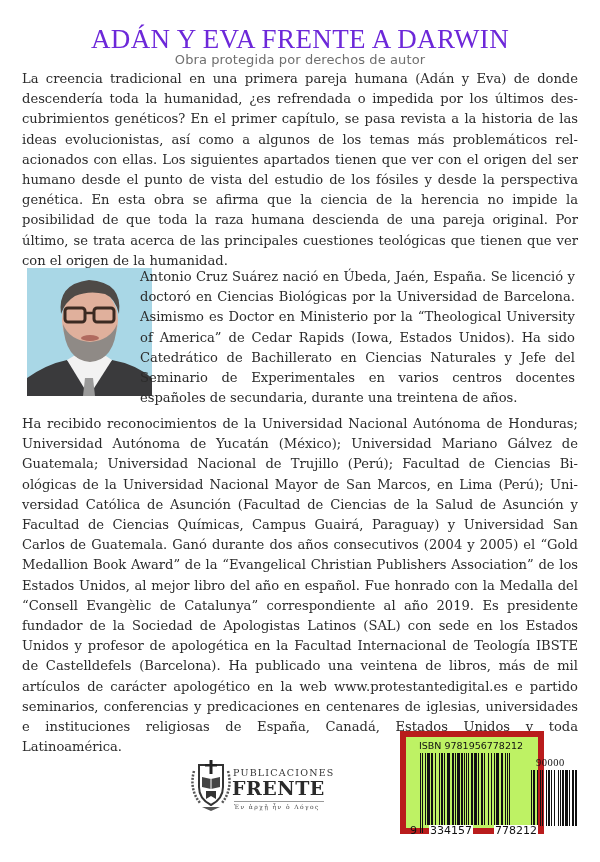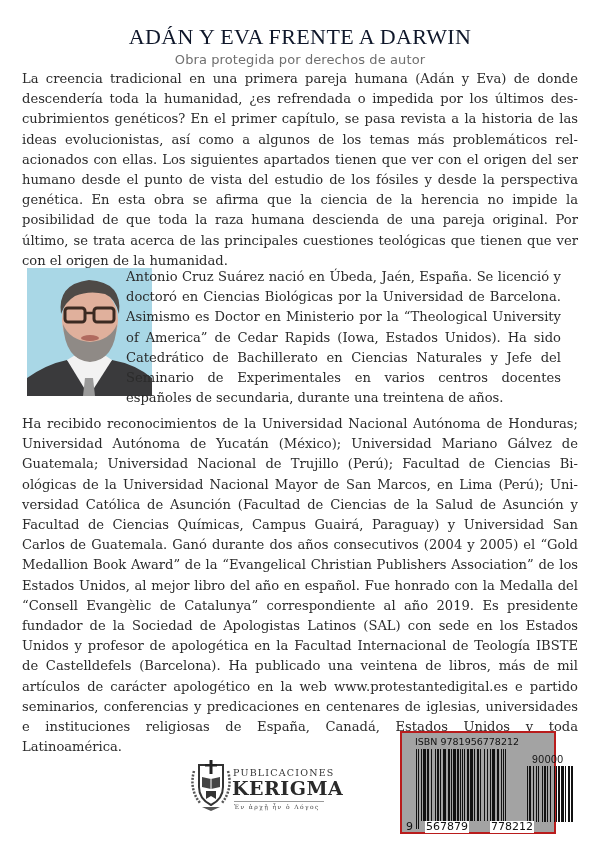--- a/index.html
+++ b/index.html
@@ -11,29 +11,29 @@
     font-family: "DejaVu Sans", sans-serif; font-size: 13px; color: #6f6f6f;
     letter-spacing: 0.1px;
     margin-top: 36px;
   }
   .watermark.top { top: 16px; z-index: 3; }
   .watermark.bottom { top: 828px; z-index: 3; }
 
   .title {
     position: absolute; top: 24px; left: 0; width: 600px; text-align: center;
     font-family: "Liberation Serif", "DejaVu Serif", serif;
-    font-size: 22px; color: #0f172a; letter-spacing: 0.4px; font-weight: normal;
+    font-size: 27px; color: #6d28d9; letter-spacing: 0.4px; font-weight: normal;
   }
 
   .para {
     position: absolute; font-size: 13.1px; line-height: 20.2px;
     text-align: justify; hyphens: manual; color: #2b2b2b; margin-top: 6px;
   }
   .para.summary { top: 63px; left: 22px; width: 556px; }
-  .para.bio1 { top: 261px; left: 126px; width: 435px; }
+  .para.bio1 { top: 261px; left: 140px; width: 435px; }
   .para.bio2 { top: 408px; left: 22px; width: 556px; }
 
   .photo {
     position: absolute; top: 268px; left: 27px; width: 125px; height: 128px;
     background: #aad8e6; overflow: hidden;
   }
 
   .publisher {
     position: absolute; top: 757px; left: 188px; width: 140px; height: 55px;
   }
@@ -45,29 +45,29 @@
   .pub-name-large {
     position: absolute; left: 44px; top: 20px; font-family: "DejaVu Serif", serif;
     font-weight: bold; font-size: 19px; letter-spacing: 0.5px; color: #2a2a2a;
   }
   .pub-motto {
     position: absolute; left: 46px; top: 44px; font-family: "DejaVu Serif", serif;
     font-size: 6px; letter-spacing: 1.4px; color: #444; border-top: 1px solid #999; padding-top: 1px; width: 90px;
   }
 
   .barcode-box {
-    position: absolute; top: 731px; left: 400px; width: 156px; height: 103px;
-    background: #a3a3a3; border: 2px solid #b91c1c;
+    position: absolute; top: 731px; left: 400px; width: 144px; height: 103px;
+    background: #bef264; border: 6px solid #b91c1c;
   }
   .isbn-label {
     position: absolute; left: 13px; top: 3px; font-family: "DejaVu Sans", sans-serif;
     font-size: 9.5px; color: #111;
   }
   .price-label {
-    position: absolute; left: 130px; top: 20px; font-family: Liberation Sans, sans-serif;
+    position: absolute; left: 130px; top: 20px; font-family: Liberation Serif, serif;
     font-size: 10.5px; color: #111; letter-spacing: 0.5px;
   }
   .barcode-main { position: absolute; left: 14px; top: 16px; width: 100px; height: 80px; }
   .barcode-addon { position: absolute; left: 125px; top: 33px; width: 47px; height: 64px; }
   .digits {
     position: absolute; top: 88px; font-family: "DejaVu Sans", sans-serif; font-size: 11px;
     color: #111; background: #fff; line-height: 12px; padding: 0 1px;
   }
   .digits.first { left: 3px; background: transparent; }
   .digits.g1 { left: 23px; }
@@ -124,21 +124,21 @@
     <rect x="17" y="7" width="12" height="2.5" fill="#222"></rect>
 
     <path d="M14 20 L23 22 L32 20 L32 30 L23 32 L14 30 Z" fill="#444"></path>
     <line x1="23" y1="22" x2="23" y2="32" stroke="#fff" stroke-width="1"></line>
 
     <path d="M18 34 L28 34 L28 42 L23 39 L18 42 Z" fill="#333"></path>
 
     <path d="M14 50 L32 50 L23 54 Z" fill="#555"></path>
   </svg>
   <div class="pub-name-small">PUBLICACIONES</div>
-  <div class="pub-name-large">KERIGMA</div>
+  <div class="pub-name-large">FRENTE</div>
   <div class="pub-motto">Ἐν ἀρχῇ ἦν ὁ Λόγος</div>
 </div>
 
 <div class="barcode-box">
   <div class="isbn-label">ISBN 9781956778212</div>
   <svg class="barcode-main" viewBox="0 0 100 80" preserveAspectRatio="none" id="bc-main">
       <rect x="0" y="0" width="1" height="80" fill="#111"></rect>
       <rect x="2" y="0" width="1" height="80" fill="#111"></rect>
       <rect x="5" y="0" width="1" height="72" fill="#111"></rect>
       <rect x="7" y="0" width="3" height="72" fill="#111"></rect>
@@ -182,17 +182,17 @@
       <rect x="23" y="0" width="1" height="56" fill="#111"></rect>
       <rect x="27" y="0" width="1" height="56" fill="#111"></rect>
       <rect x="29" y="0" width="1" height="56" fill="#111"></rect>
       <rect x="31" y="0" width="2" height="56" fill="#111"></rect>
       <rect x="34" y="0" width="3" height="56" fill="#111"></rect>
       <rect x="38" y="0" width="1" height="56" fill="#111"></rect>
       <rect x="41" y="0" width="2" height="56" fill="#111"></rect>
       <rect x="44" y="0" width="2" height="56" fill="#111"></rect>
     </svg>
   <div class="digits first">9</div>
-  <div class="digits g1">567879</div>
+  <div class="digits g1">334157</div>
   <div class="digits g2">778212</div>
 </div>
 
 <div class="watermark bottom">Obra protegida por derechos de autor</div>
 
 </body></html>

